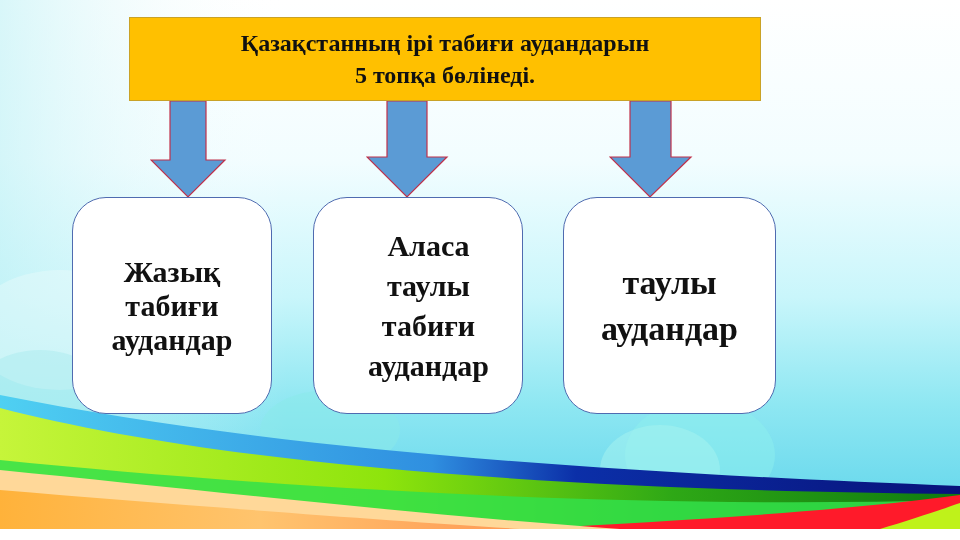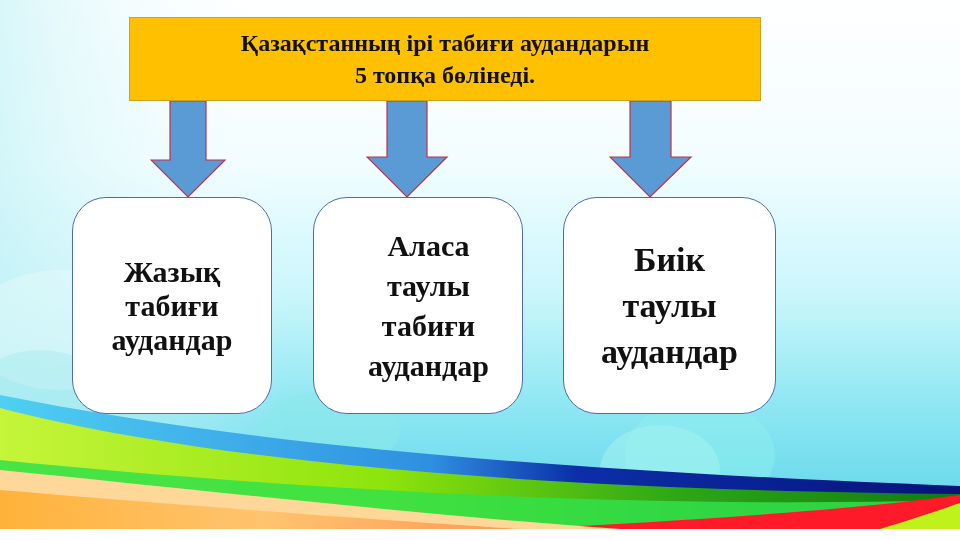--- a/index.html
+++ b/index.html
@@ -91,16 +91,15 @@
 </div>
 
 <div class="box box2" style="left:313px;top:197px;width:210px;height:217px;padding-left:21px;">
   <span>Аласа</span>
   <span>таулы</span>
   <span>табиғи</span>
   <span>аудандар</span>
 </div>
 
 <div class="box box3" style="left:563px;top:197px;width:213px;height:217px;">
-  <span>Биік</span>
   <span>таулы</span>
   <span>аудандар</span>
 </div>
 
 </body></html>

